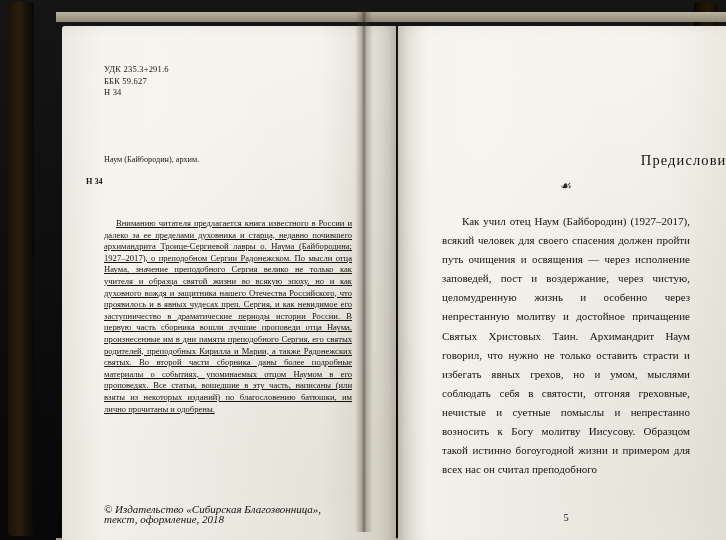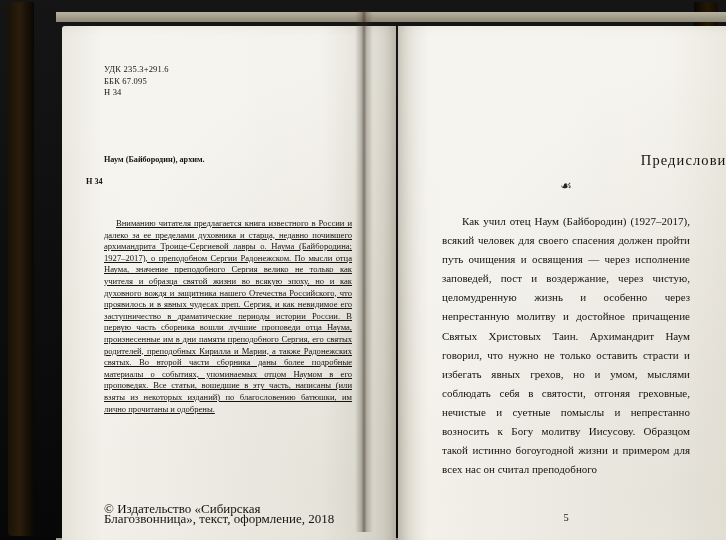--- a/index.html
+++ b/index.html
@@ -152,21 +152,21 @@
     text-align: justify;
   }
   .cip .sig {
     position: absolute;
     left: -18px;
     top: 22px;
     font-weight: bold;
     font-size: 8.2px;
   }
   .cip .author {
-    font-weight: bold;
+    font-weight: normal;
     margin-bottom: 3px;
   }
   .cip .isbn {
     margin-top: 5px;
   }
 
   .annotation {
     position: absolute;
     left: 42px;
     top: 192px;
@@ -177,23 +177,24 @@
     text-align: justify;
     text-indent: 12px;
   }
   .annotation p { margin: 0; text-decoration: underline; }
 
   .imprint {
     position: absolute;
     left: 42px;
     top: 478px;
     width: 250px;
-    font-size: 13px;
+    font-size: 11px;
     line-height: 10px;
     color: #15130f;
+    font-style: italic;
   }
 
   
   .chapter-title {
     position: absolute;
     left: 0;
     top: 126px;
     width: 336px;
     text-align: right;
     font-size: 14.5px;
@@ -254,21 +255,21 @@
 
   <div class="spread">
     <div class="edge-top"></div>
     <div class="edge-bottom"></div>
 
     <div class="page left">
       <div class="grain"></div>
 
       <div class="codes">
         <div>УДК 235.3+291.6</div>
-        <div>ББК 67.095</div>
+        <div>ББК 59.627</div>
         <div>Н 34</div>
       </div>
 
       <div class="cip">
         <div class="sig">Н 34</div>
         <div class="author">Наум (Байбородин), архим.</div>
       </div>
 
       <div class="annotation">
         <p>Вниманию читателя предлагается книга известного в России и далеко за ее пределами духовника и старца, недавно почившего архимандрита Троице-Сергиевой лавры о. Наума (Байбородина; 1927–2017), о преподобном Сергии Радонежском. По мысли отца Наума, значение преподобного Сергия велико не только как учителя и образца святой жизни во всякую эпоху, но и как духовного вождя и защитника нашего Отечества Российского, что проявилось и в явных чудесах преп. Сергия, и как невидимое его заступничество в драматические периоды истории России. В первую часть сборника вошли лучшие проповеди отца Наума, произнесенные им в дни памяти преподобного Сергия, его святых родителей, преподобных Кирилла и Марии, а также Радонежских святых. Во второй части сборника даны более подробные материалы о событиях, упоминаемых отцом Наумом в его проповедях. Все статьи, вошедшие в эту часть, написаны (или взяты из некоторых изданий) по благословению батюшки, им лично прочитаны и одобрены.</p>

